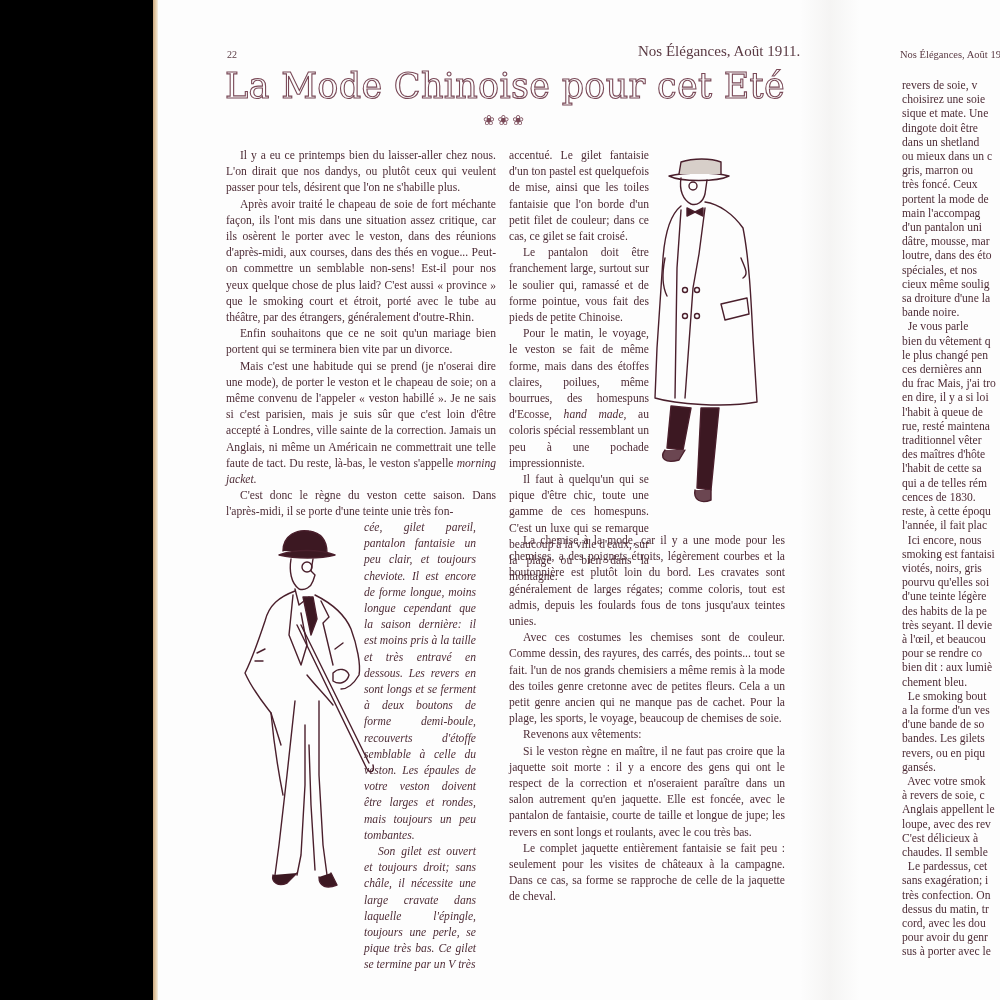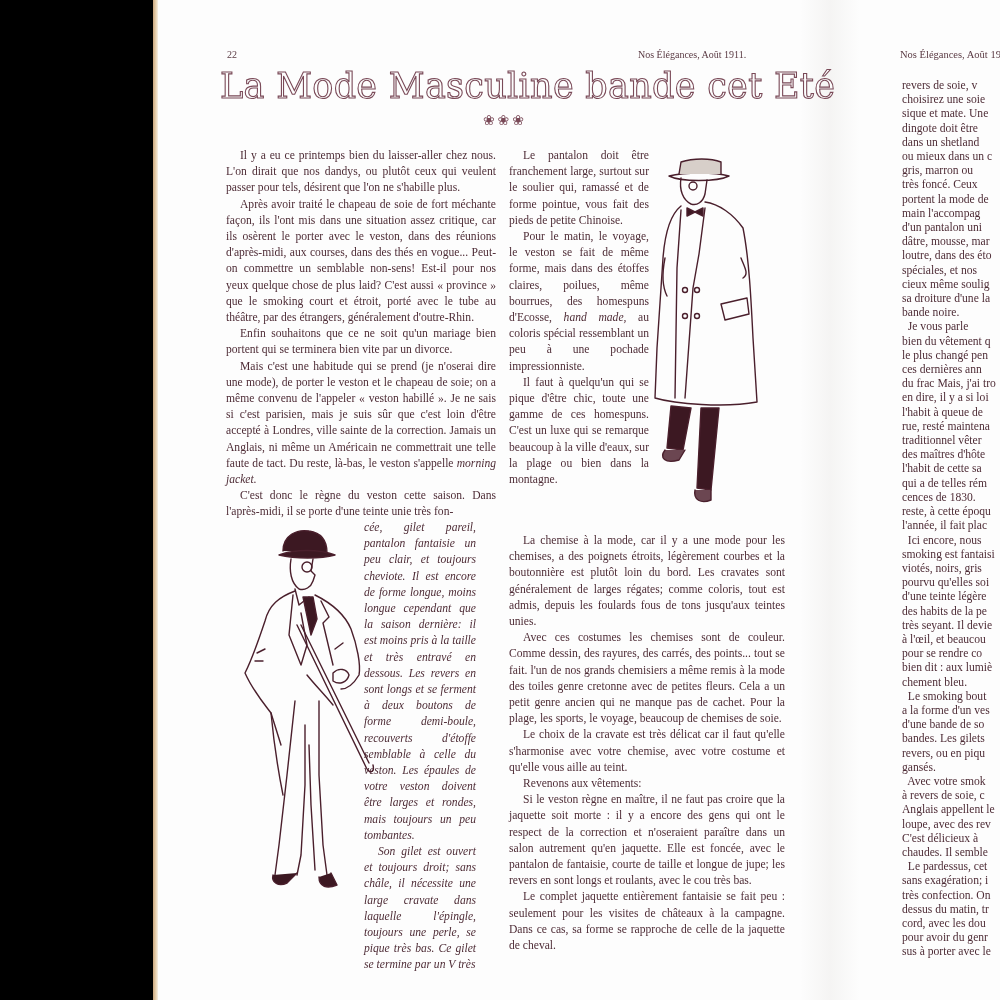--- a/index.html
+++ b/index.html
@@ -4,21 +4,21 @@
 <style>
   html, body { margin:0; padding:0; }
   body { width:1000px; height:1000px; background:#000; position:relative; overflow:hidden;
          font-family:"Liberation Serif", "DejaVu Serif", serif; color:#4a2a33; }
   .page { position:absolute; top:0; left:153px; width:847px; height:1000px; background:#fdfdfd; overflow:hidden; }
   .page-edge { position:absolute; top:0; left:153px; width:5px; height:1000px;
                background:linear-gradient(90deg,#c9a77f,#e9d3b2 60%,#f6efe4); }
   .gutter { position:absolute; top:0; left:800px; width:60px; height:1000px;
             background:linear-gradient(90deg,rgba(0,0,0,0) 0%,rgba(150,140,130,0.08) 50%,rgba(0,0,0,0) 100%); }
   .header-left { position:absolute; top:49px; left:227px; font-size:10px; color:#5a3a43; }
-  .header-right { position:absolute; top:49px; left:638px; font-size:10px; color:#5a3a43; }
+  .header-right { position:absolute; top:43px; left:638px; font-size:15px; color:#5a3a43; }
   .header-right2 { position:absolute; top:49px; left:900px; font-size:10.5px; color:#5a3a43; white-space:nowrap; }
   .title { position:absolute; top:66px; left:220px; width:570px; text-align:center;
            font-family:"DejaVu Serif", serif; font-size:35px; letter-spacing:0.3px;
            color:#fdfdfd; -webkit-text-stroke:1.1px #7a4a58; white-space:nowrap; }
   .ornament { position:absolute; top:112px; left:470px; width:70px; text-align:center;
               font-size:14px; letter-spacing:3px; color:#7a4a58; }
   .col { position:absolute; font-size:11.6px; line-height:16.2px; text-align:justify; color:#4e2c36; }
   .col p { margin:0; text-indent:14px; }
   .col p.noindent { text-indent:0; }
   .col1 { top:148px; left:226px; width:270px; }
@@ -36,46 +36,46 @@
 <body>
 
 <div class="page"></div>
 <div class="page-edge"></div>
 <div class="gutter"></div>
 
 <div class="header-left">22</div>
 <div class="header-right">Nos Élégances, Août 1911.</div>
 <div class="header-right2">Nos Élégances, Août 19</div>
 
-<div class="title">La Mode Masculine bande cet Eté</div>
+<div class="title">La Mode Chinoise pour cet Eté</div>
 <div class="ornament">❀❀❀</div>
 
 <div class="col col1">
   <p>Il y a eu ce printemps bien du laisser-aller chez nous. L'on dirait que nos dandys, ou plutôt ceux qui veulent passer pour tels, désirent que l'on ne s'habille plus.</p>
   <p>Après avoir traité le chapeau de soie de fort méchante façon, ils l'ont mis dans une situation assez critique, car ils osèrent le porter avec le veston, dans des réunions d'après-midi, aux courses, dans des thés en vogue... Peut-on commettre un semblable non-sens! Est-il pour nos yeux quelque chose de plus laid? C'est aussi « province » que le smoking court et étroit, porté avec le tube au théâtre, par des étrangers, généralement d'outre-Rhin.</p>
   <p>Enfin souhaitons que ce ne soit qu'un mariage bien portent qui se terminera bien vite par un divorce.</p>
   <p><span>Mais c'est une habitude qui se prend (je n'oserai dire une mode), de porter le veston et le chapeau de soie; on a même convenu de l'appeler « veston habillé ». Je ne sais si c'est parisien, mais je suis sûr que c'est loin d'être accepté à Londres, ville sainte de la correction. Jamais un Anglais, ni même un Américain ne commettrait une telle faute de tact. Du reste, là-bas, le veston s'appelle</span> <i>morning jacket.</i></p>
   <p>C'est donc le règne du veston cette saison. Dans l'après-midi, il se porte d'une teinte unie très fon-</p>
 </div>
 
 <div class="col col1b">
   <p class="noindent">cée, gilet pareil, pantalon fantaisie un peu clair, et toujours cheviote. Il est encore de forme longue, moins longue cependant que la saison dernière: il est moins pris à la taille et très entravé en dessous. Les revers en sont longs et se ferment à deux boutons de forme demi-boule, recouverts d'étoffe semblable à celle du veston. Les épaules de votre veston doivent être larges et rondes, mais toujours un peu tombantes.</p>
   <p>Son gilet est ouvert et toujours droit; sans châle, il nécessite une large cravate dans laquelle l'épingle, toujours une perle, se pique très bas. Ce gilet se termine par un V très</p>
 </div>
 
 <div class="col col2">
+  <p class="noindent">accentué. Le gilet fantaisie d'un ton pastel est quelquefois de mise, ainsi que les toiles fantaisie que l'on borde d'un petit filet de couleur; dans ce cas, ce gilet se fait croisé.</p>
   <p>Le pantalon doit être franchement large, surtout sur le soulier qui, ramassé et de forme pointue, vous fait des pieds de petite Chinoise.</p>
   <p><span>Pour le matin, le voyage, le veston se fait de même forme, mais dans des étoffes claires, poilues, même bourrues, des homespuns d'Ecosse,</span> <i>hand made,</i> <span>au coloris spécial ressemblant un peu à une pochade impressionniste.</span></p>
   <p>Il faut à quelqu'un qui se pique d'être chic, toute une gamme de ces homespuns. C'est un luxe qui se remarque beaucoup à la ville d'eaux, sur la plage ou bien dans la montagne.</p>
 </div>
 
 <div class="col col2b">
   <p>La chemise à la mode, car il y a une mode pour les chemises, a des poignets étroits, légèrement courbes et la boutonnière est plutôt loin du bord. Les cravates sont généralement de larges régates; comme coloris, tout est admis, depuis les foulards fous de tons jusqu'aux teintes unies.</p>
   <p>Avec ces costumes les chemises sont de couleur. Comme dessin, des rayures, des carrés, des points... tout se fait. l'un de nos grands chemisiers a même remis à la mode des toiles genre cretonne avec de petites fleurs. Cela a un petit genre ancien qui ne manque pas de cachet. Pour la plage, les sports, le voyage, beaucoup de chemises de soie.</p>
-  <p>Le choix de la cravate est très délicat car il faut qu'elle s'harmonise avec votre chemise, avec votre costume et qu'elle vous aille au teint.</p>
   <p>Revenons aux vêtements:</p>
   <p>Si le veston règne en maître, il ne faut pas croire que la jaquette soit morte : il y a encore des gens qui ont le respect de la correction et n'oseraient paraître dans un salon autrement qu'en jaquette. Elle est foncée, avec le pantalon de fantaisie, courte de taille et longue de jupe; les revers en sont longs et roulants, avec le cou très bas.</p>
   <p>Le complet jaquette entièrement fantaisie se fait peu : seulement pour les visites de châteaux à la campagne. Dans ce cas, sa forme se rapproche de celle de la jaquette de cheval.</p>
 </div>
 
 <div class="col col3" id="col3">
     <div style="white-space: pre; text-align: left; line-height: 14.2px;">revers de soie, v</div>
     <div style="white-space: pre; text-align: left; line-height: 14.2px;">choisirez une soie</div>
     <div style="white-space: pre; text-align: left; line-height: 14.2px;">sique et mate. Une</div>
     <div style="white-space: pre; text-align: left; line-height: 14.2px;">dingote doit être</div>

